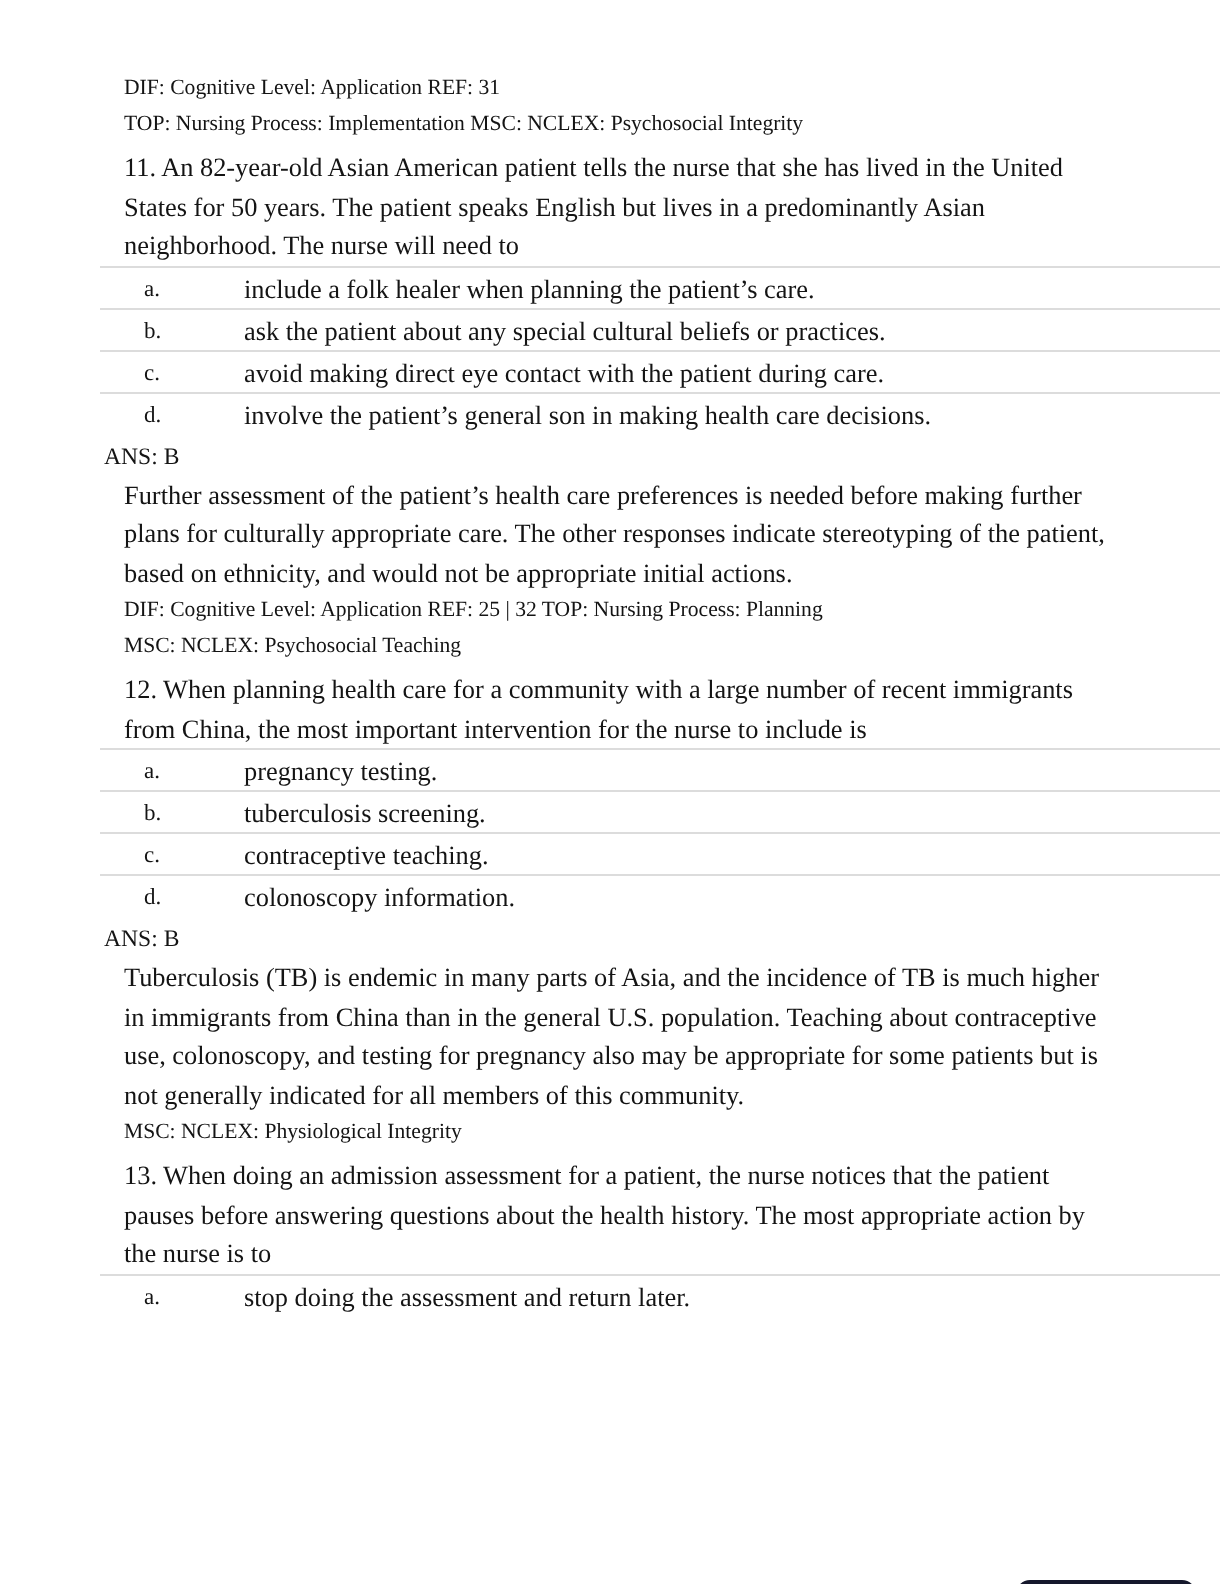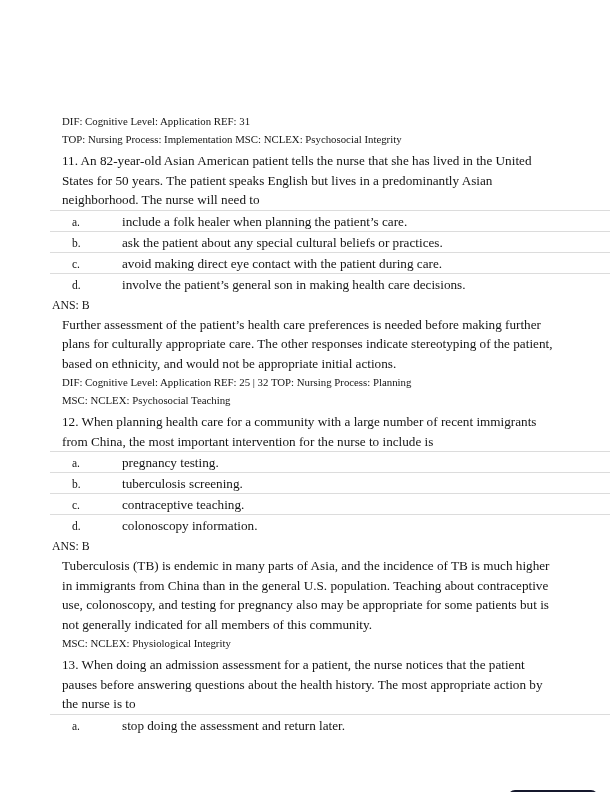--- a/index.html
+++ b/index.html
@@ -5,21 +5,21 @@
   html,body { margin:0; padding:0; background:#ffffff; }
   .page {
     position:relative;
     width:612px; height:792px;
     background:#ffffff;
     font-family:"Liberation Serif", serif;
     color:#141414;
     overflow:hidden;
     margin:0 auto;
   }
-  .content { padding-top:112px; }
+  .content { padding-top:35px; }
   .meta-line {
     margin:0 50px 0 62px;
     font-size:10.8px;
     line-height:18px;
     white-space:nowrap;
   }
   .stem, .rationale {
     margin:3px 52px 0 62px;
     width:498px;
     font-size:13.2px;

